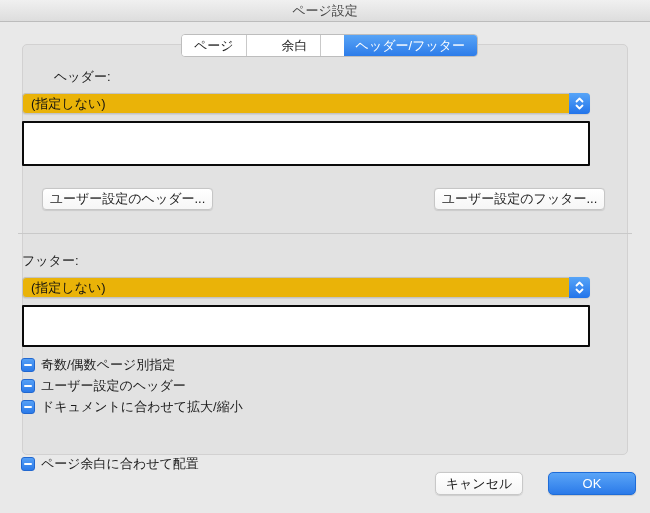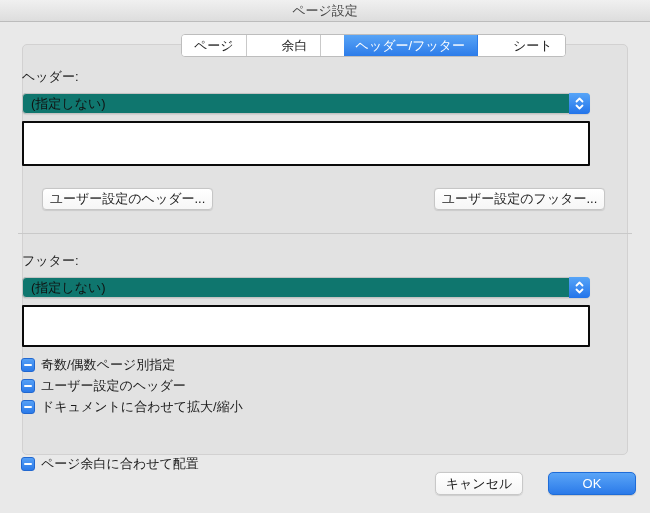--- a/index.html
+++ b/index.html
@@ -51,21 +51,21 @@
   .segment.selected {
     background: linear-gradient(180deg, #58a4f6 0%, #2d7ce9 100%);
     color: #ffffff;
     border-right-color: #2d7ce9;
   }
   
   .field-label { position: absolute; left: 22px; font-size: 13px; color: #1b1b1b; }
   
   .popup {
     position: absolute; left: 22px; width: 568px; height: 21px;
-    background: #0f766e;
+    background: #eab308;
     border: 1px solid #c3c3c3;
     border-radius: 4px;
     display: flex; align-items: center;
     box-shadow: 0 0.5px 1px rgba(0,0,0,0.08);
     justify-content: flex-end;
   }
   .popup .popup-value {
     flex: 1; padding-left: 8px; font-size: 13px; color: #111;
     white-space: nowrap; overflow: hidden;
   }
@@ -138,24 +138,23 @@
 <div class="titlebar">
   <span class="title">ページ設定</span>
 </div>
 
 <div class="groupbox"></div>
 
 <div class="segmented">
   <div class="segment">ページ</div>
   <div class="segment">余白</div>
   <div class="segment selected">ヘッダー/フッター</div>
-  <div class="segment">シート</div>
-</div>
-
-<div class="field-label" style="top: 68px;">ヘッダー:</div>
+</div>
+
+<div class="field-label" style="top: 68px; margin-left: 32px;">ヘッダー:</div>
 
 <div class="popup" style="top: 93px;">
   <span class="popup-value">(指定しない)</span>
   <span class="stepper">
     <svg width="9" height="6" viewBox="0 0 9 6">
         <polyline points="1.5,4.5 4.5,1.5 7.5,4.5" fill="none" stroke="#ffffff" stroke-width="1.8" stroke-linecap="round" stroke-linejoin="round"></polyline>
       </svg>
     <svg width="9" height="6" viewBox="0 0 9 6">
         <polyline points="1.5,1.5 4.5,4.5 7.5,1.5" fill="none" stroke="#ffffff" stroke-width="1.8" stroke-linecap="round" stroke-linejoin="round"></polyline>
       </svg>

